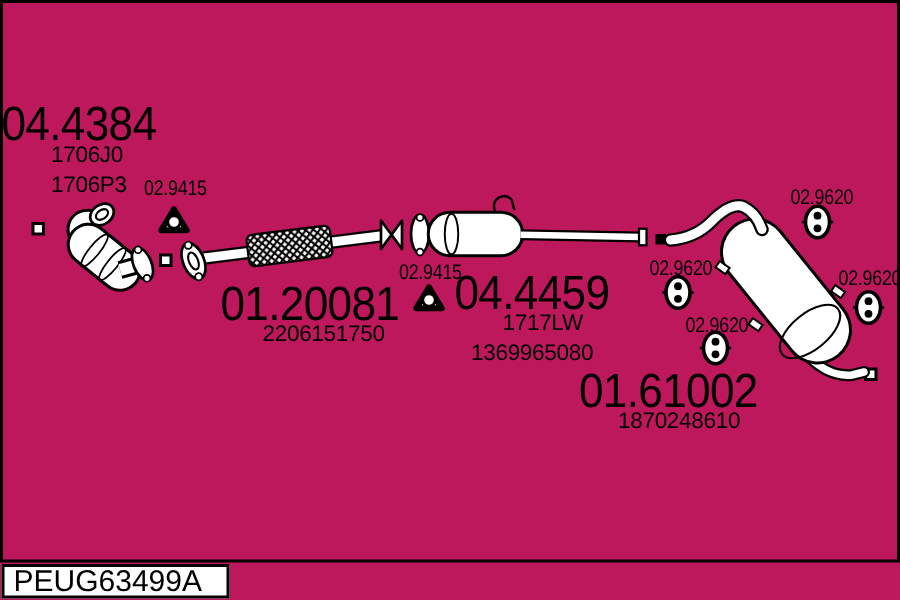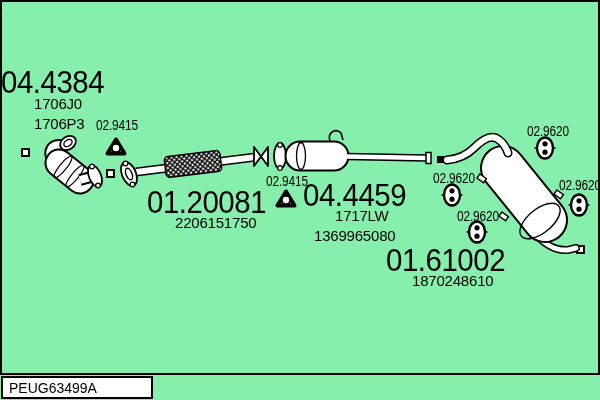--- a/index.html
+++ b/index.html
@@ -1,26 +1,26 @@
 <!DOCTYPE html>
 <html><head>
 <meta charset="utf-8">
 <style>
   html,body{margin:0;padding:0;background:#fff;}
-  .stage{position:relative;width:600px;height:400px;background:#86efac;overflow:hidden;
+  .stage{position:relative;width:600px;height:400px;background:#be185d;overflow:hidden;
          font-family:"Liberation Sans",sans-serif;color:#000;}
   .frame{position:absolute;left:0;top:0;width:596px;height:371px;border:2px solid #000;}
   .art{position:absolute;left:0;top:0;}
   .lbl{position:absolute;line-height:1;white-space:nowrap;color:#000;transform-origin:0 0;}
   .big{font-size:32px;transform:scaleX(0.92);letter-spacing:-0.5px;}
   .sm{font-size:15px;letter-spacing:-0.2px;}
   .pl{font-size:14px;transform:scaleX(0.85);letter-spacing:-0.2px;}
   .footer-box{position:absolute;left:1px;top:376px;width:142px;height:19px;border:2px solid #000;
               background:#fff;display:flex;align-items:center;padding-left:6px;}
-  .ftr{font-size:14px;line-height:1;}
+  .ftr{font-size:20px;line-height:1;}
 </style>
 </head>
 <body>
 
 <div class="stage">
 
   <div class="frame"></div>
 
   <svg class="art" width="600" height="400" viewBox="0 0 600 400">
     <defs>

